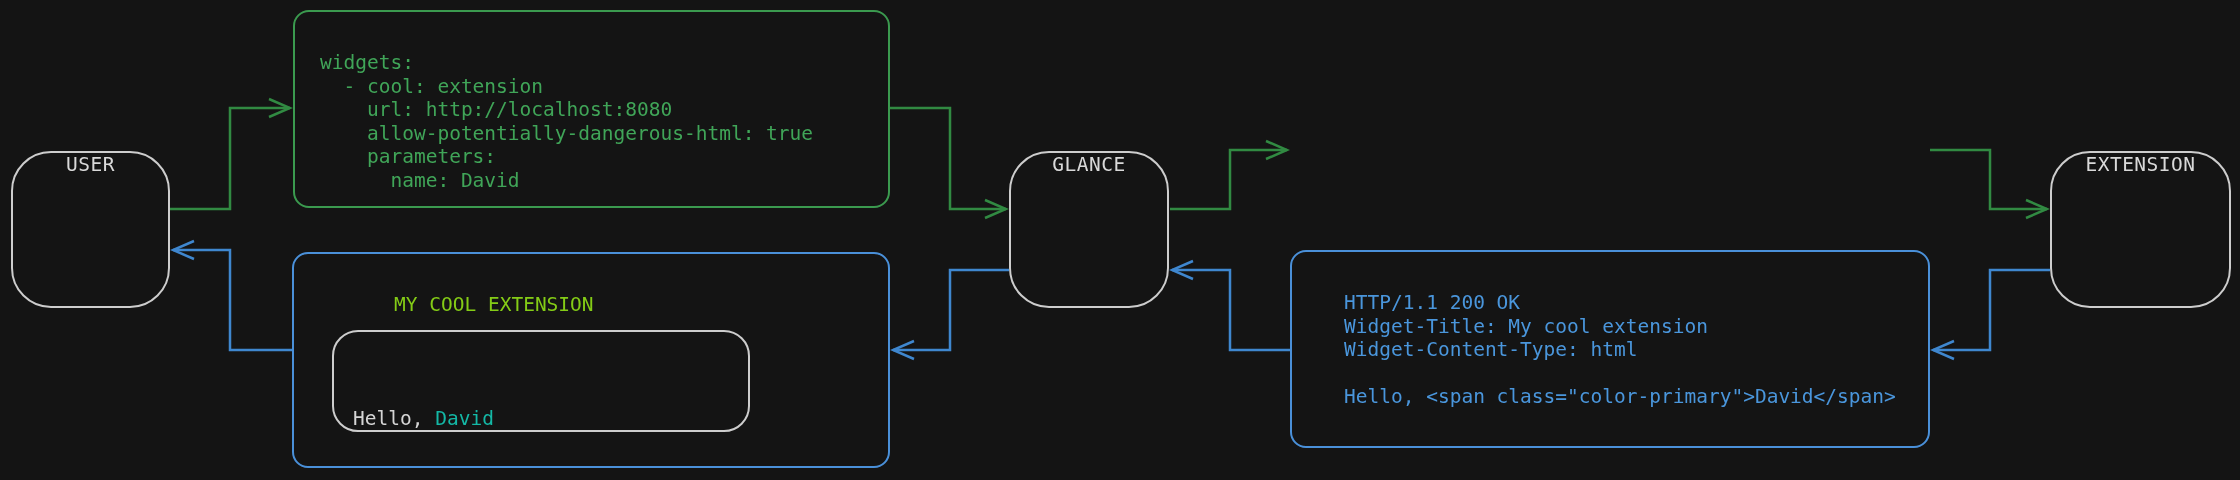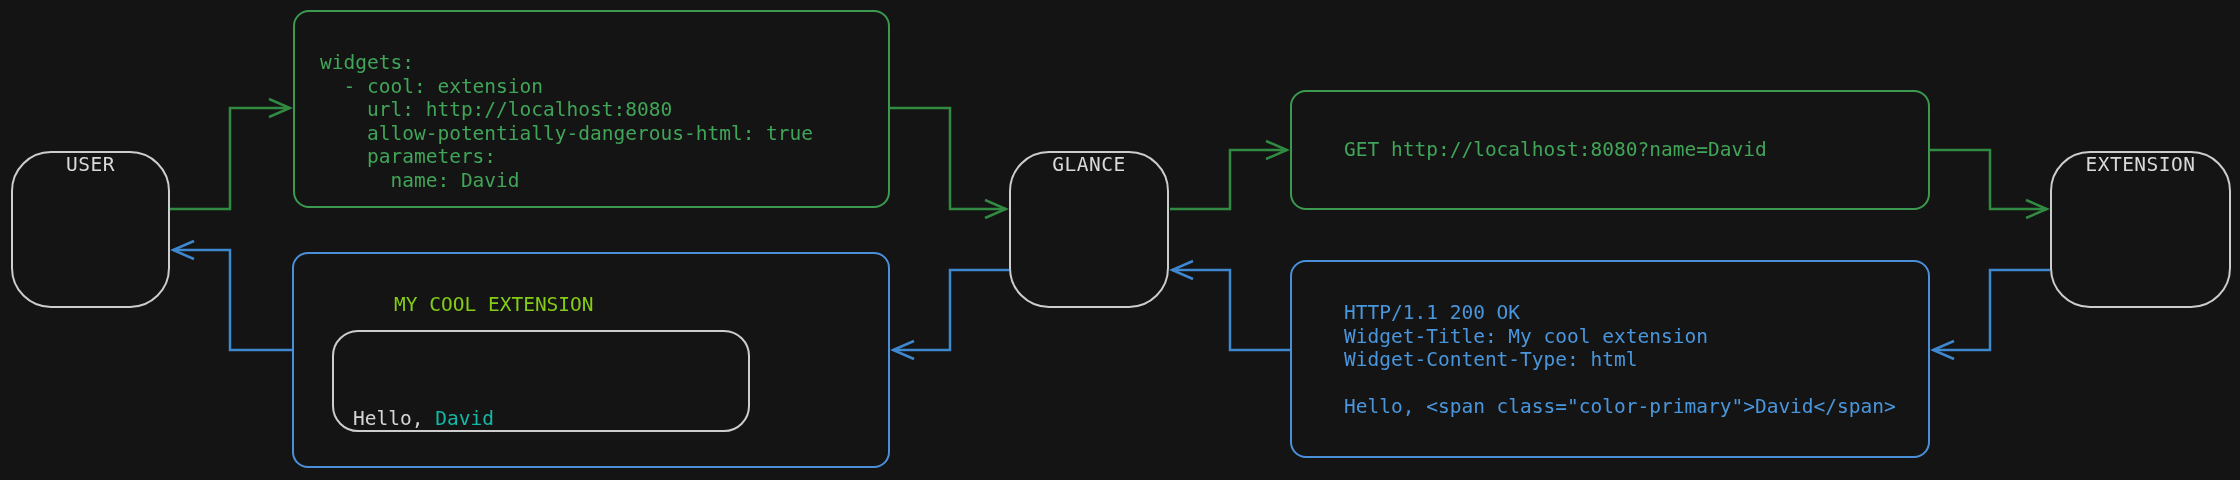--- a/index.html
+++ b/index.html
@@ -58,21 +58,20 @@
     left: 1290px; top: 90px;
     width: 640px; height: 120px;
     display: flex;
     align-items: center;
     padding-left: 52px;
   }
   #response-box {
     left: 1290px; top: 250px;
     width: 640px; height: 198px;
     padding: 39px 0 0 52px;
-    margin-top: 10px;
   }
   .code-line {
     white-space: pre;
     line-height: 23.6px;
     min-height: 23.6px;
   }
 
   
   #widget-box {
     left: 292px; top: 252px;
@@ -139,23 +138,20 @@
 
   <div class="msgbox green" id="config-box">
     <div class="code-line">widgets:</div>
     <div class="code-line">  - cool: extension</div>
     <div class="code-line">    url: http://localhost:8080</div>
     <div class="code-line">    allow-potentially-dangerous-html: true</div>
     <div class="code-line">    parameters:</div>
     <div class="code-line">      name: David</div>
   </div>
 
-  <div class="msgbox green" id="request-box">
-    <div class="code-line">GET http://localhost:8080?name=David</div>
-  </div>
 
   <div class="msgbox blue" id="response-box">
     <div class="code-line">HTTP/1.1 200 OK</div>
     <div class="code-line">Widget-Title: My cool extension</div>
     <div class="code-line">Widget-Content-Type: html</div>
     <div class="code-line"></div>
     <div class="code-line">Hello, &lt;span class="color-primary"&gt;David&lt;/span&gt;</div>
   </div>
 
   <div class="msgbox blue" id="widget-box">

